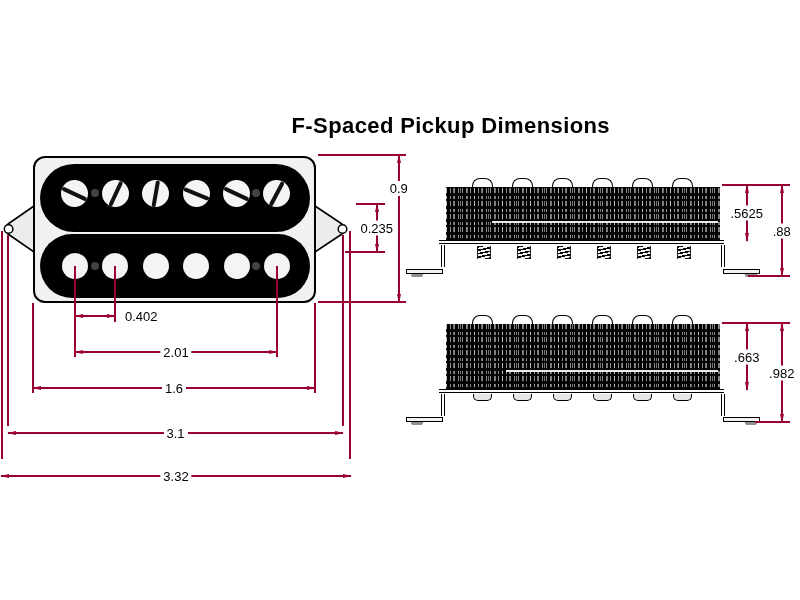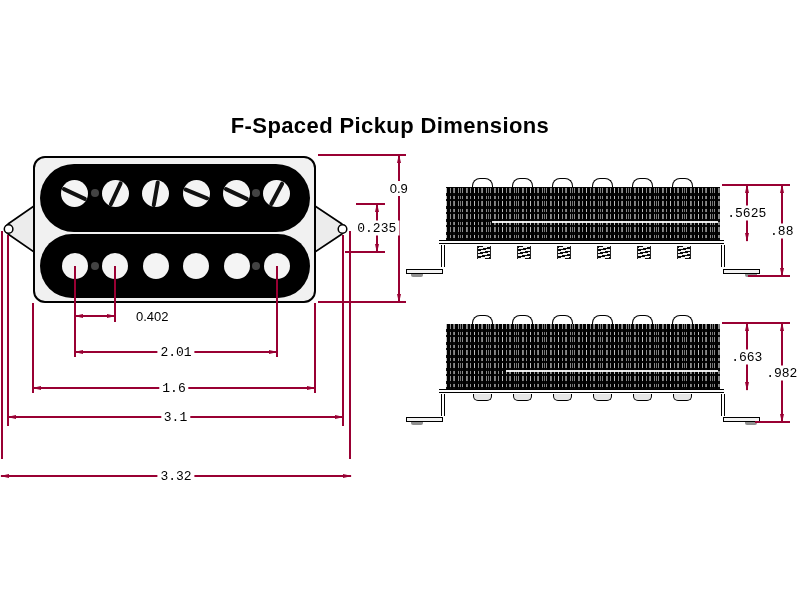--- a/index.html
+++ b/index.html
@@ -1,20 +1,20 @@
 <!DOCTYPE html>
 <html><head>
 <meta charset="utf-8">
 <style>
   :root{ --dim:#990033; }
   html,body{margin:0;padding:0;background:#fff;}
   #stage{position:relative;width:800px;height:600px;background:#fff;overflow:hidden;
          font-family:"Liberation Sans",sans-serif;color:#000;}
 
-  .title{position:absolute;left:170px;top:113px;width:440px;text-align:center;
+  .title{position:absolute;left:170px;top:113px;width:440px;text-align:right;
          font-size:22px;font-weight:bold;letter-spacing:.4px;}
 
   
   .ears{position:absolute;left:0;top:150px;}
   .plate{position:absolute;left:33px;top:156px;width:279px;height:143px;background:#f1f1f1;
          border:2px solid #000;border-radius:12px;}
   .bobbin{position:absolute;background:#000;}
   .bobbin.topc{left:40px;top:164px;width:270px;height:68px;border-radius:34px;}
   .bobbin.botc{left:40px;top:234px;width:270px;height:64px;border-radius:32px;}
   .screw{position:absolute;top:180px;width:27px;height:27px;border-radius:50%;background:#f4f4f4;}
@@ -46,22 +46,22 @@
   .xv{position:absolute;width:1.5px;background:var(--dim);}
   .dh{position:absolute;height:1.5px;background:var(--dim);}
   .dv{position:absolute;width:1.5px;background:var(--dim);}
   .a{position:absolute;width:0;height:0;border:2.6px solid transparent;}
   .aL{left:-1px;top:50%;transform:translateY(-50%);border-left:none;border-right:9px solid var(--dim);}
   .aR{right:-1px;top:50%;transform:translateY(-50%);border-right:none;border-left:9px solid var(--dim);}
   .aU{top:-1px;left:50%;transform:translateX(-50%);border-top:none;border-bottom:9px solid var(--dim);}
   .aD{bottom:-1px;left:50%;transform:translateX(-50%);border-bottom:none;border-top:9px solid var(--dim);}
   .lbl{position:absolute;background:#fff;color:#000;font-size:13px;line-height:15px;
        padding:0 3px;white-space:nowrap;}
-  .lbl.c{left:50%;top:50%;transform:translate(-50%,-50%);font-family:Liberation Mono, monospace;}
-  .lbl.r{left:100%;margin-left:18px;top:50%;transform:translateY(-50%);}
+  .lbl.c{left:50%;top:50%;transform:translate(-50%,-50%);}
+  .lbl.r{left:100%;margin-left:7px;top:50%;transform:translateY(-50%);}
   .lbl.t{left:50%;top:26px;transform:translateX(-50%);}
 </style>
 </head>
 <body>
 
 <div id="stage">
 
   <div class="title">F-Spaced Pickup Dimensions</div>
 
   <svg class="ears" width="360" height="140" viewBox="0 150 360 140">
@@ -138,21 +138,21 @@
   <div class="dh" style="left:75px;top:351px;width:202px">
     <i class="a aL"></i>
       <i class="a aR"></i>
     <span class="lbl c">2.01</span>
   </div>
   <div class="dh" style="left:33px;top:387px;width:282px">
     <i class="a aL"></i>
       <i class="a aR"></i>
     <span class="lbl c">1.6</span>
   </div>
-  <div class="dh" style="left:8px;top:416px;width:335px">
+  <div class="dh" style="left:8px;top:432px;width:335px">
     <i class="a aL"></i>
       <i class="a aR"></i>
     <span class="lbl c">3.1</span>
   </div>
   <div class="dh" style="left:1px;top:475px;width:350px">
     <i class="a aL"></i>
       <i class="a aR"></i>
     <span class="lbl c">3.32</span>
   </div>
 

